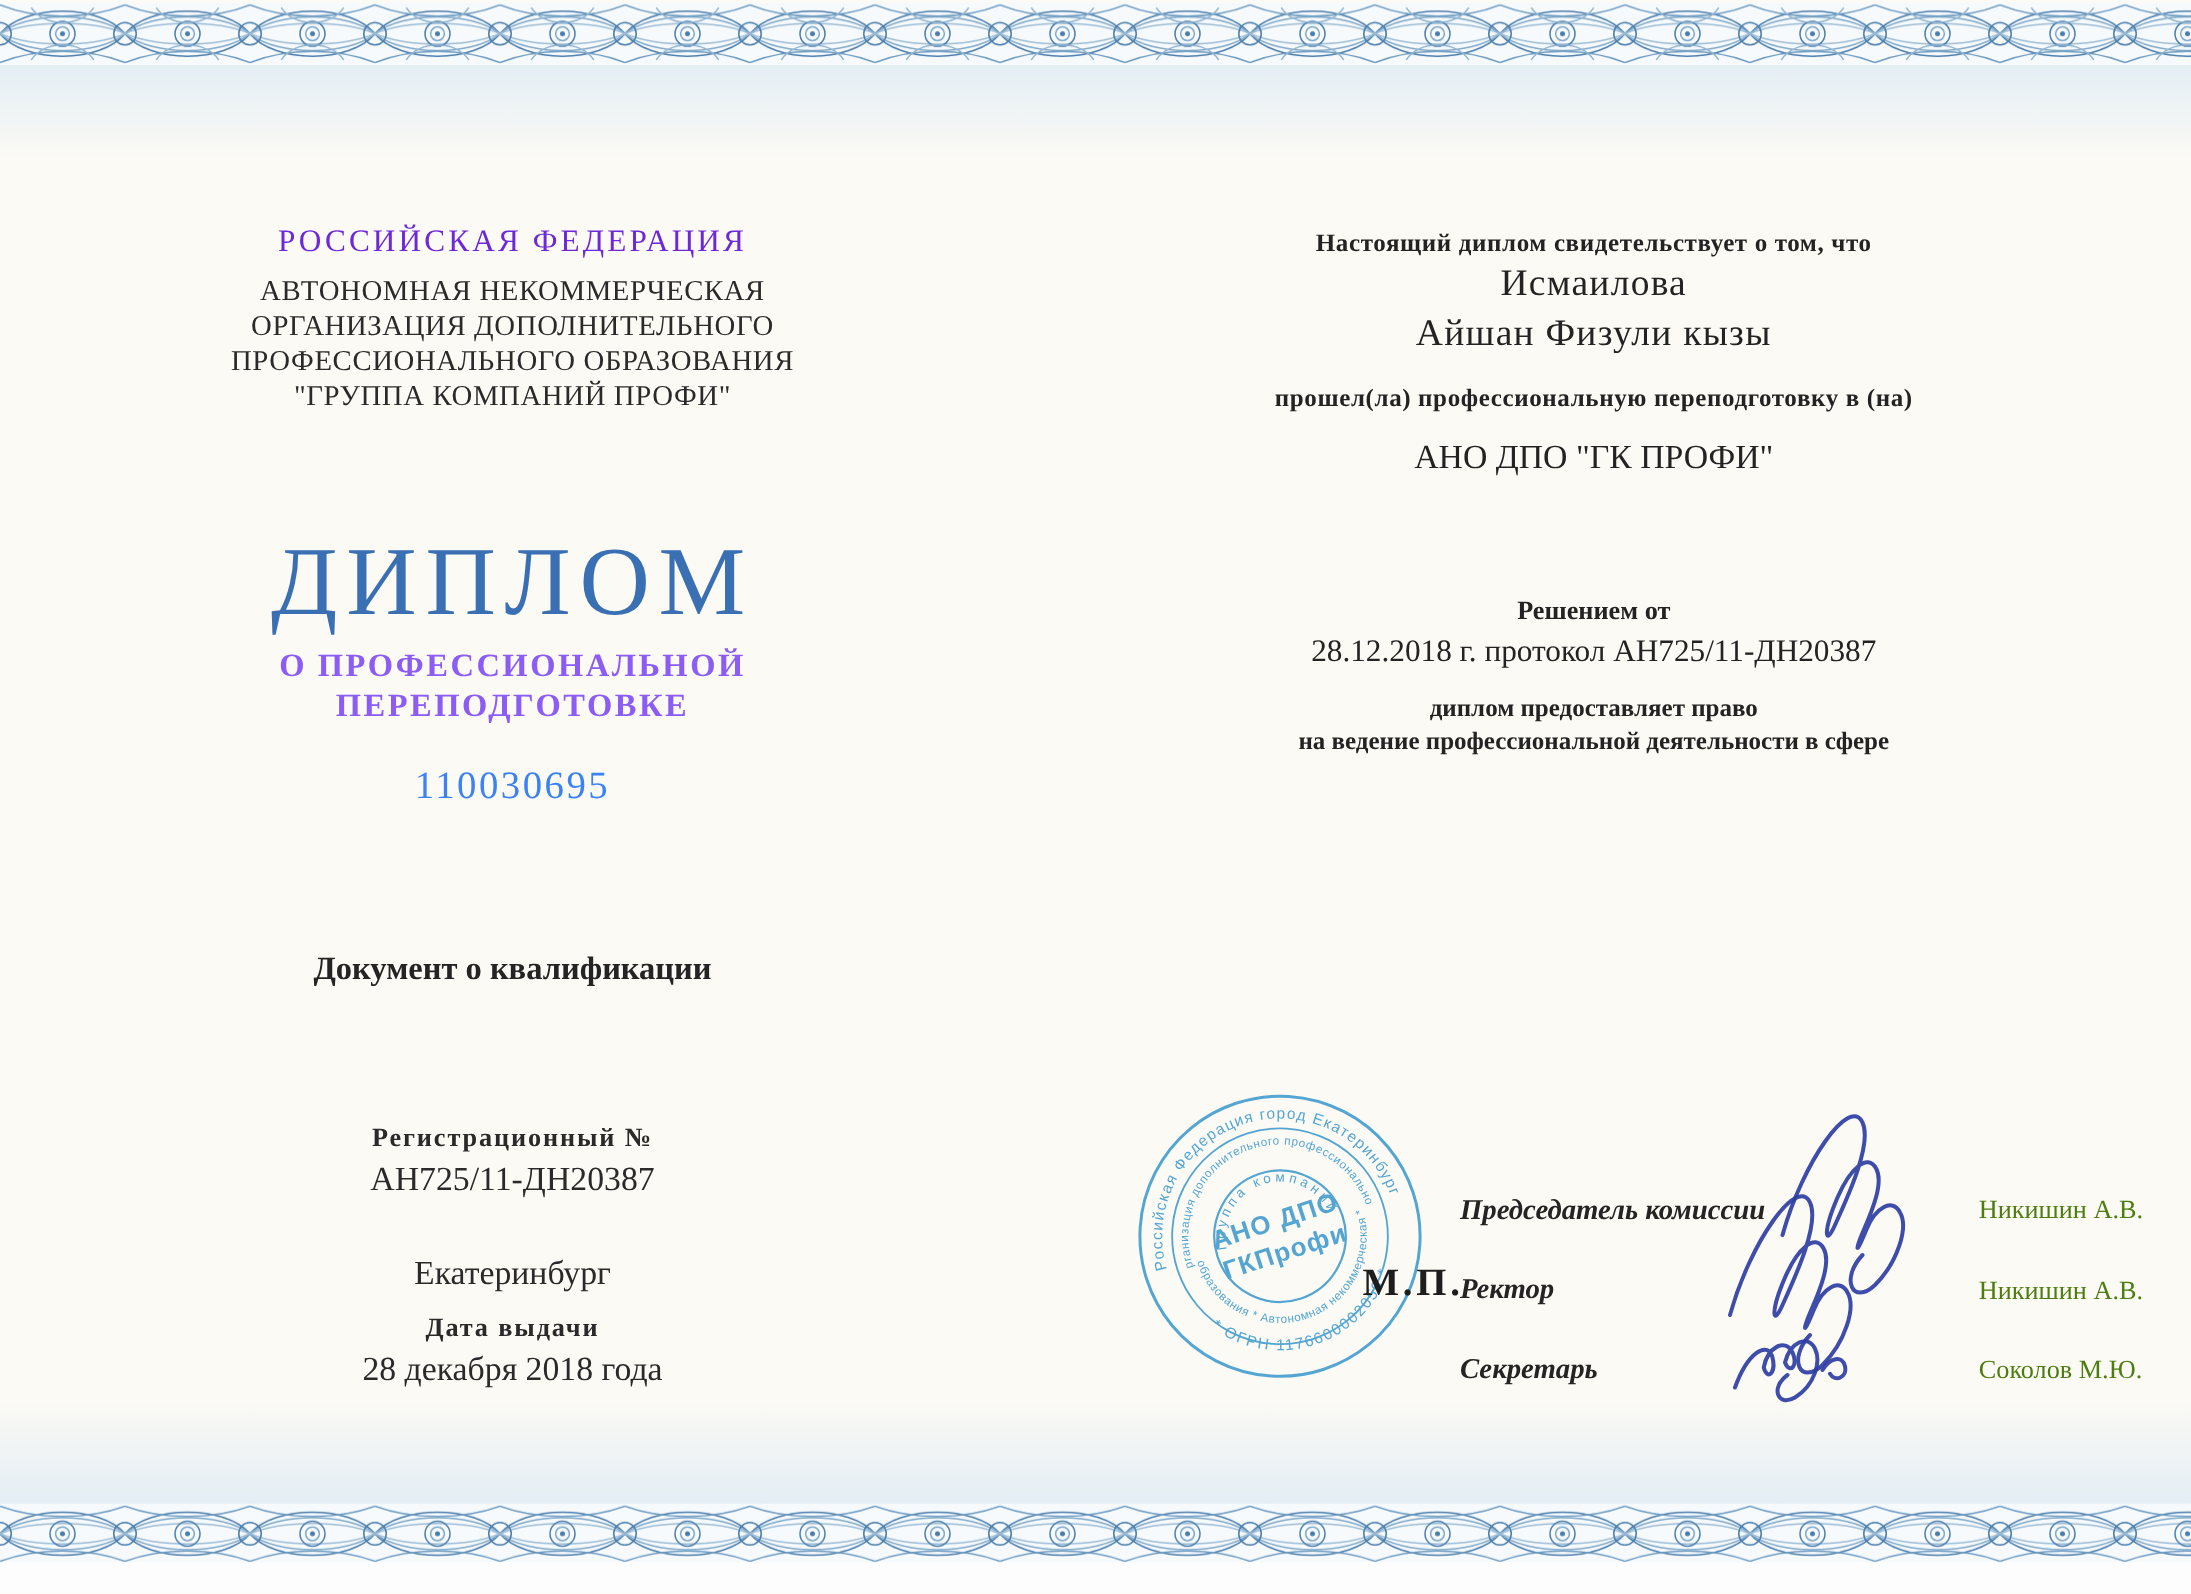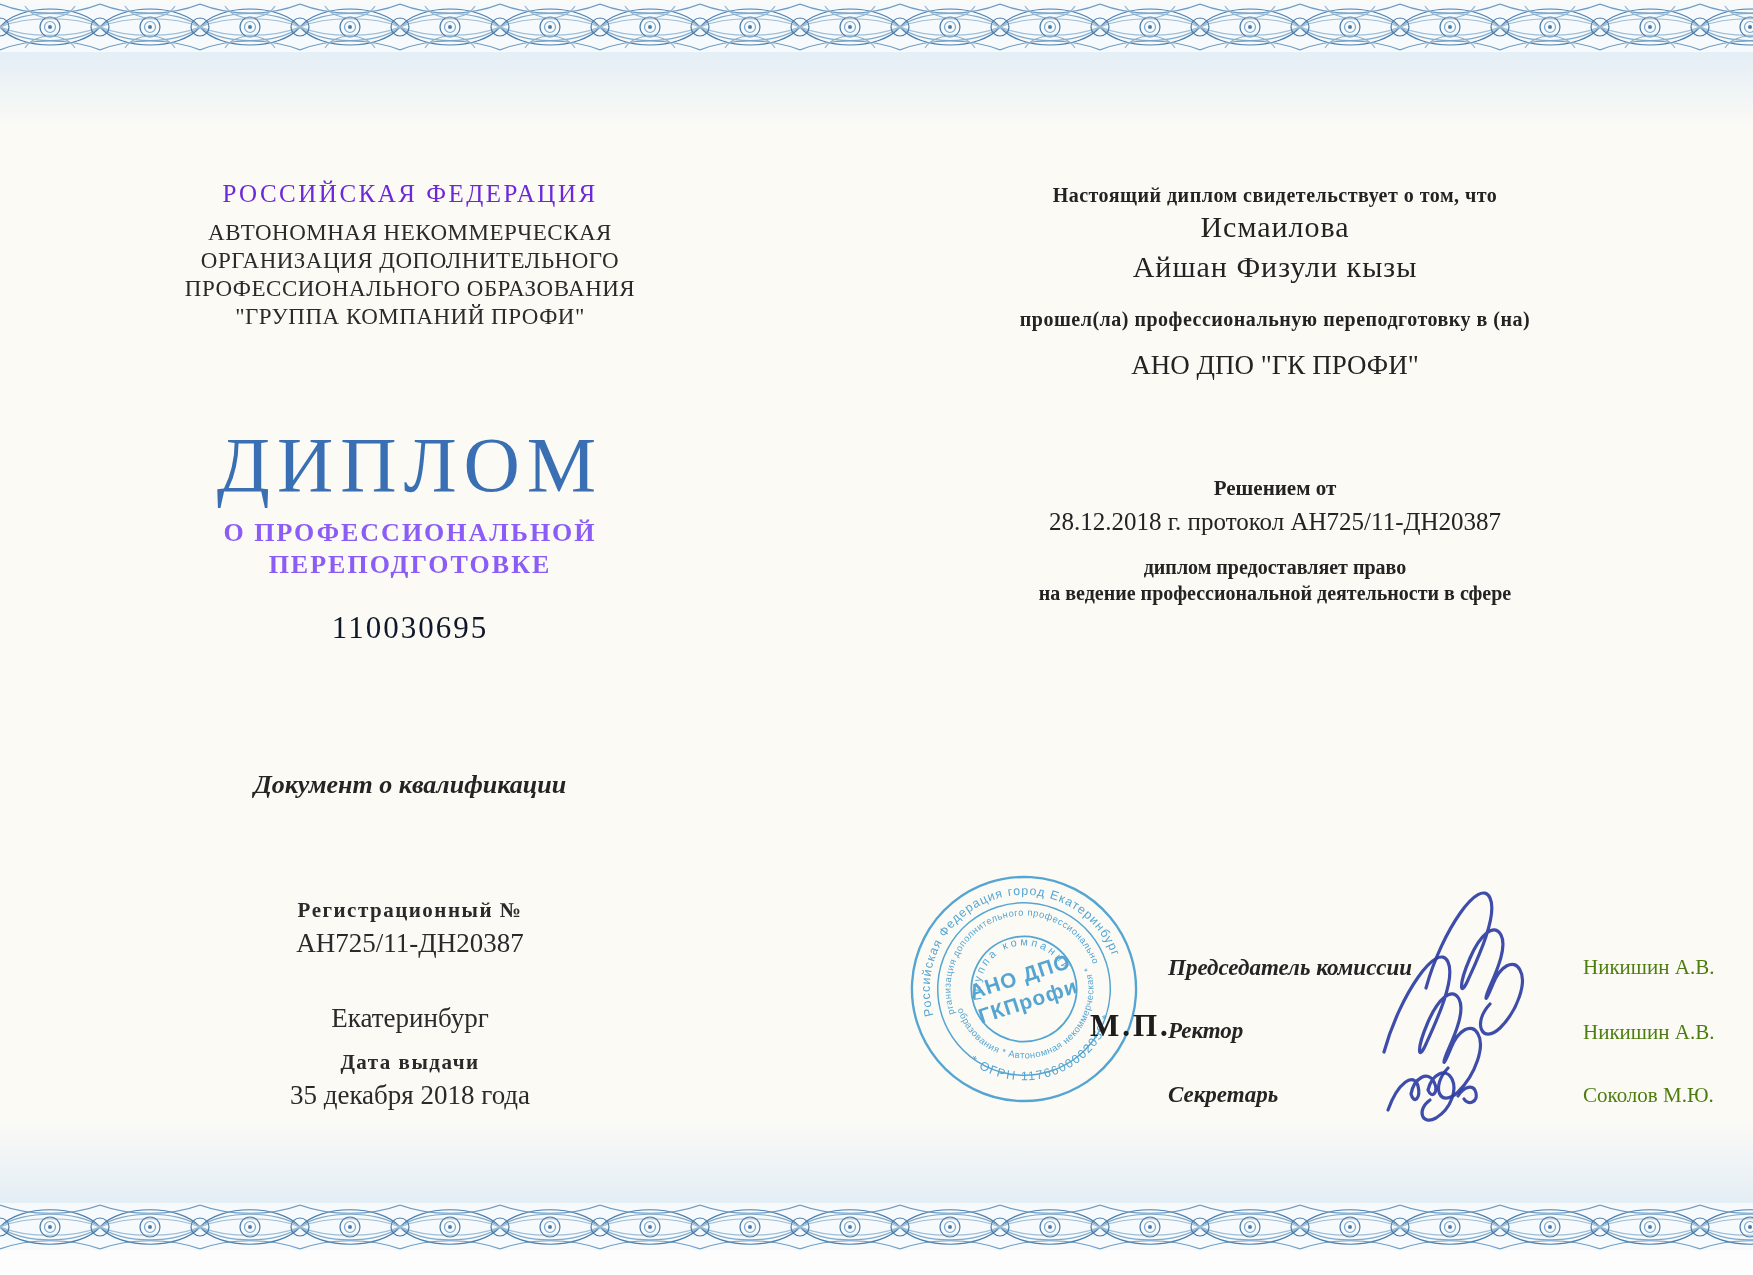--- a/index.html
+++ b/index.html
@@ -20,22 +20,22 @@
   .t{position:absolute;text-align:center;white-space:nowrap;}
   .lcol{left:160px;width:500px;}
   .rcol{left:950px;width:650px;}
 
   .country{top:180px;font-size:25px;letter-spacing:2.5px;color:#6d28d9;}
   .orgblock{top:219px;font-size:23px;line-height:28px;letter-spacing:0.5px;color:#2a2a2a;white-space:normal;}
   .diploma-title{top:420px;font-size:78px;font-weight:normal;letter-spacing:7px;color:#3a70b3;}
   .subtitle{font-size:26px;font-weight:bold;letter-spacing:2px;color:#8b5cf6;}
   .subtitle1{top:518px;}
   .subtitle2{top:550px;}
-  .blank-number{top:610px;font-size:31px;letter-spacing:2px;color:#0f172a;}
-  .doc-type{top:760px;font-size:26px;font-weight:bold;font-style:italic;color:#242424;margin-top:10px;}
+  .blank-number{top:610px;font-size:31px;letter-spacing:2px;color:#3b82f6;}
+  .doc-type{top:760px;font-size:26px;font-weight:bold;color:#242424;}
   .small-label{font-size:21px;font-weight:bold;letter-spacing:1.5px;color:#2a2a2a;}
   .value{font-size:27px;color:#2a2a2a;}
   .reg-label{top:898px;}
   .reg-value{top:928px;}
   .city-label{top:976px;}
   .city-value{top:1003px;}
   .date-label{top:1050px;}
   .date-value{top:1080px;}
 
   .intro{top:184px;font-size:20px;font-weight:bold;letter-spacing:0.5px;}
@@ -120,21 +120,21 @@
   <div class="t lcol orgblock">АВТОНОМНАЯ НЕКОММЕРЧЕСКАЯ ОРГАНИЗАЦИЯ ДОПОЛНИТЕЛЬНОГО ПРОФЕССИОНАЛЬНОГО ОБРАЗОВАНИЯ "ГРУППА КОМПАНИЙ ПРОФИ"</div>
   <div class="t lcol diploma-title">ДИПЛОМ</div>
   <div class="t lcol subtitle subtitle1">О ПРОФЕССИОНАЛЬНОЙ</div>
   <div class="t lcol subtitle subtitle2">ПЕРЕПОДГОТОВКЕ</div>
   <div class="t lcol blank-number">110030695</div>
   <div class="t lcol doc-type">Документ о квалификации</div>
   <div class="t lcol small-label reg-label">Регистрационный №</div>
   <div class="t lcol value reg-value">АН725/11-ДН20387</div>
   <div class="t lcol value city-value">Екатеринбург</div>
   <div class="t lcol small-label date-label">Дата выдачи</div>
-  <div class="t lcol value date-value">35 декабря 2018 года</div>
+  <div class="t lcol value date-value">28 декабря 2018 года</div>
 
   <div class="t rcol intro">Настоящий диплом свидетельствует о том, что</div>
   <div class="t rcol surname">Исмаилова</div>
   <div class="t rcol fullname">Айшан Физули кызы</div>
   <div class="t rcol passed">прошел(ла) профессиональную переподготовку в (на)</div>
   <div class="t rcol org-name">АНО ДПО "ГК ПРОФИ"</div>
   <div class="t rcol decision-label">Решением от</div>
   <div class="t rcol decision-value">28.12.2018 г. протокол АН725/11-ДН20387</div>
   <div class="t rcol grants1">диплом предоставляет право</div>
   <div class="t rcol grants2">на ведение профессиональной деятельности в сфере</div>

